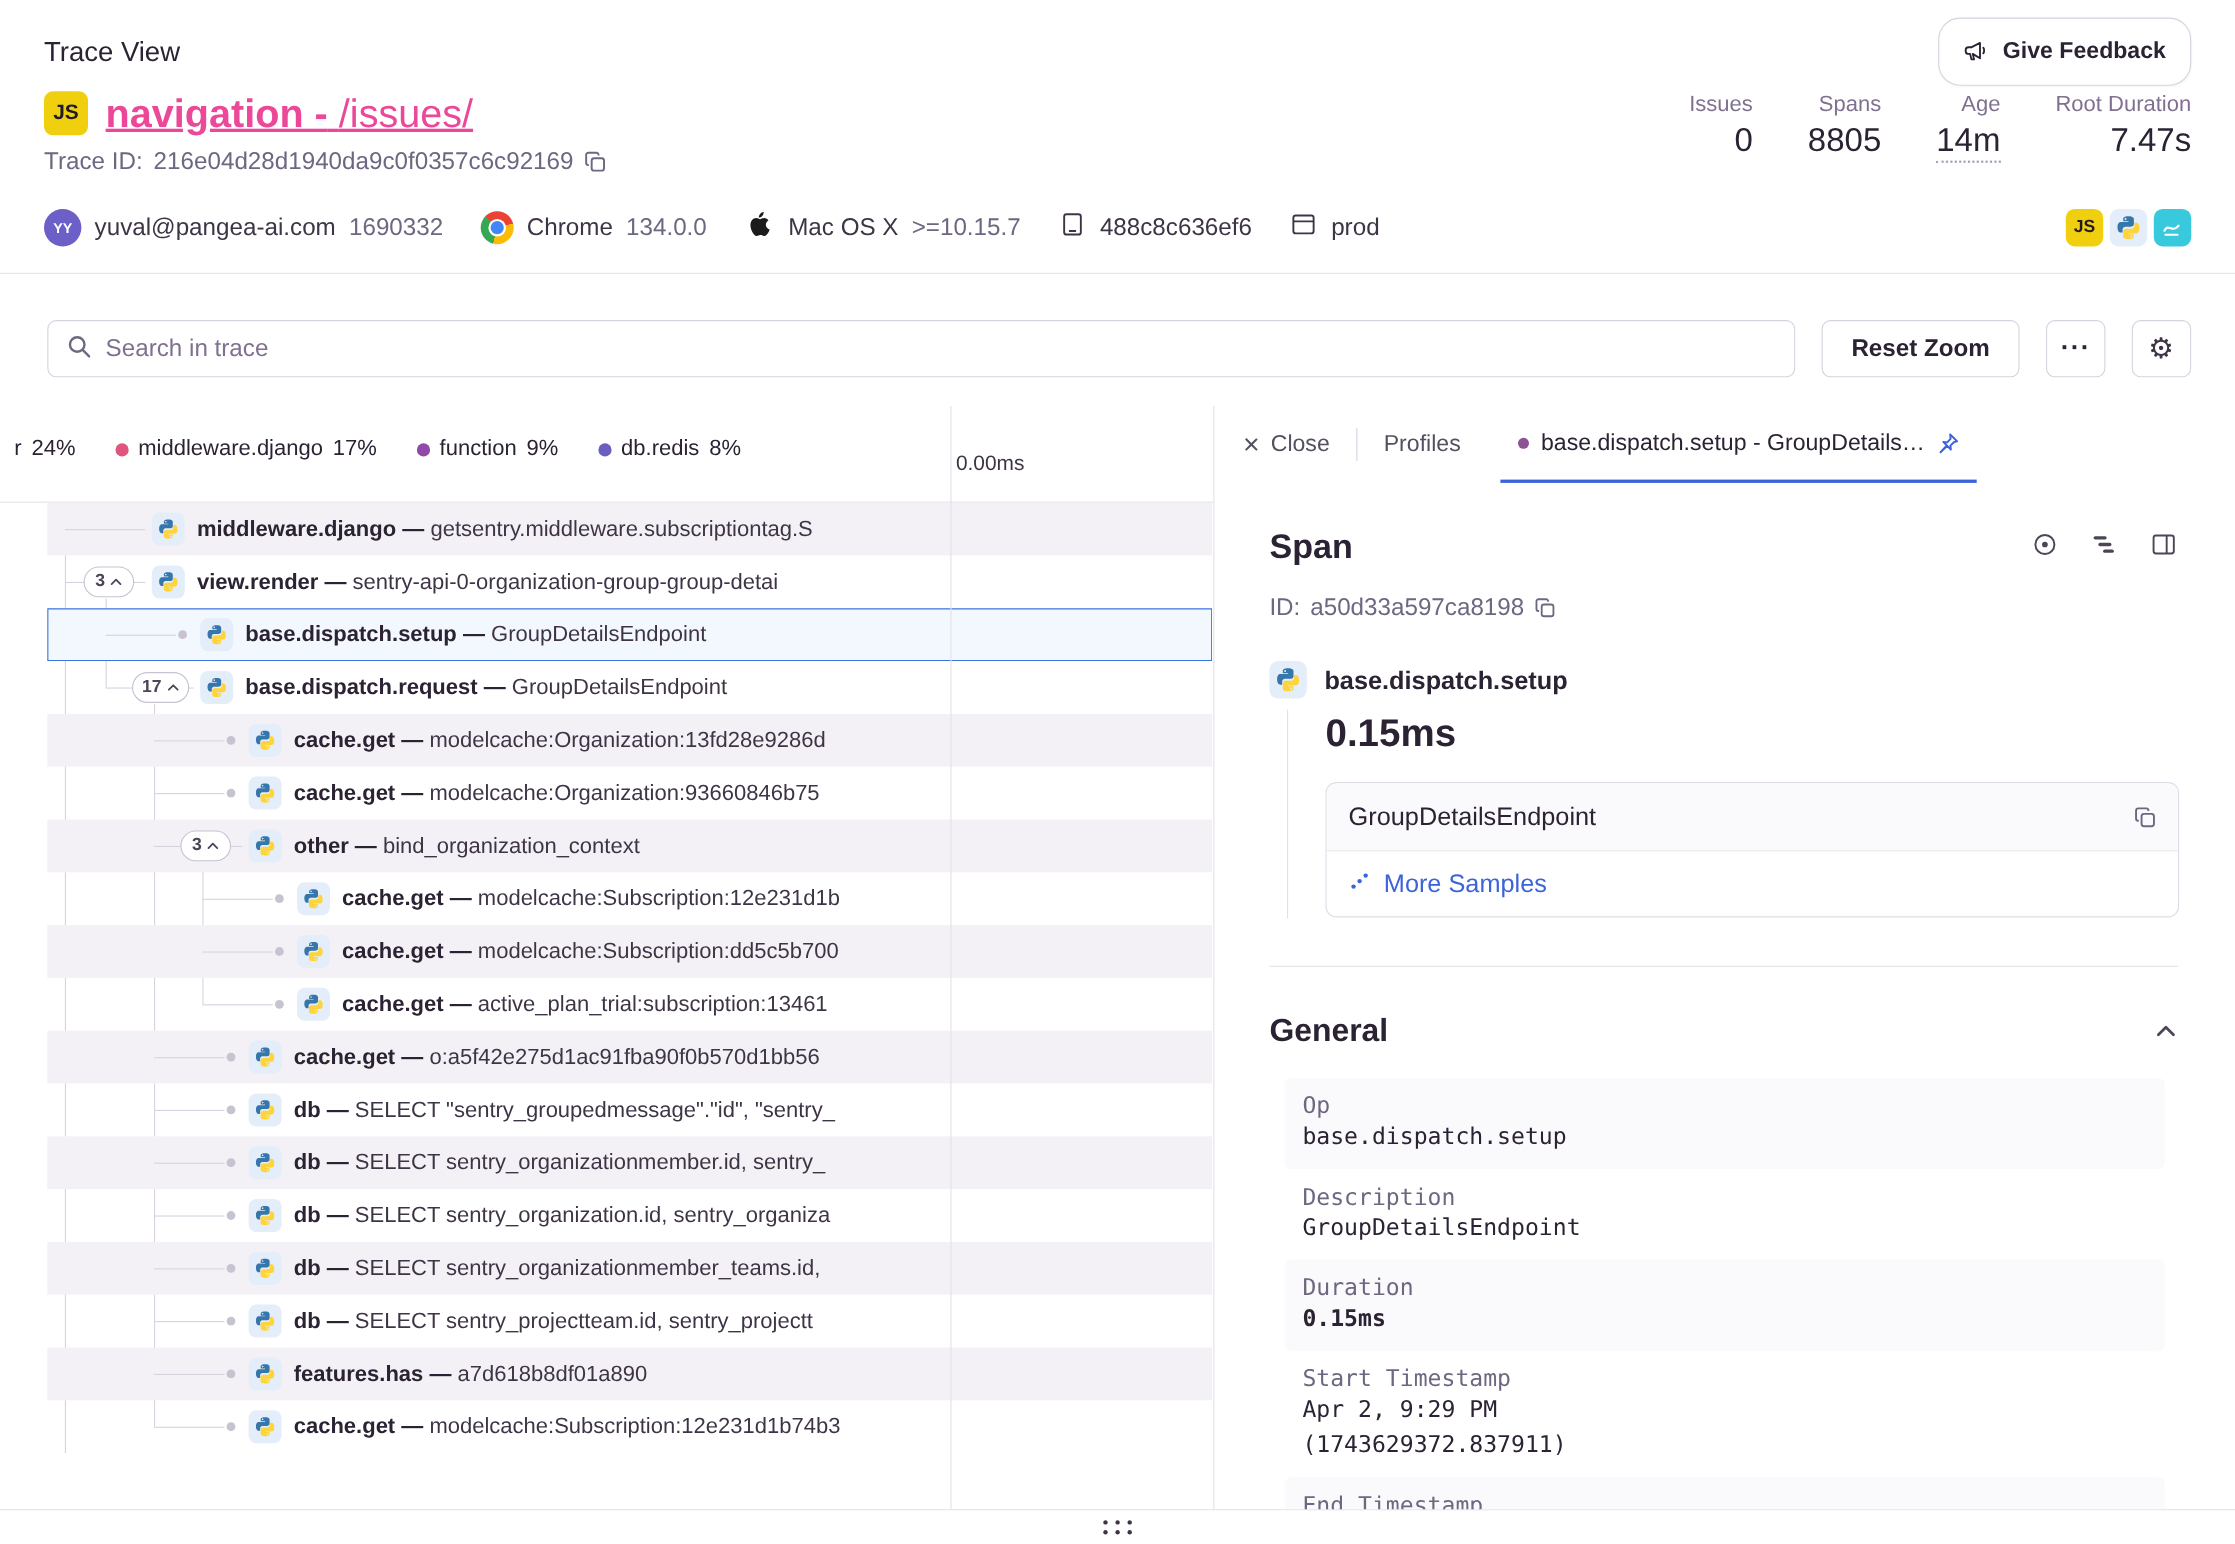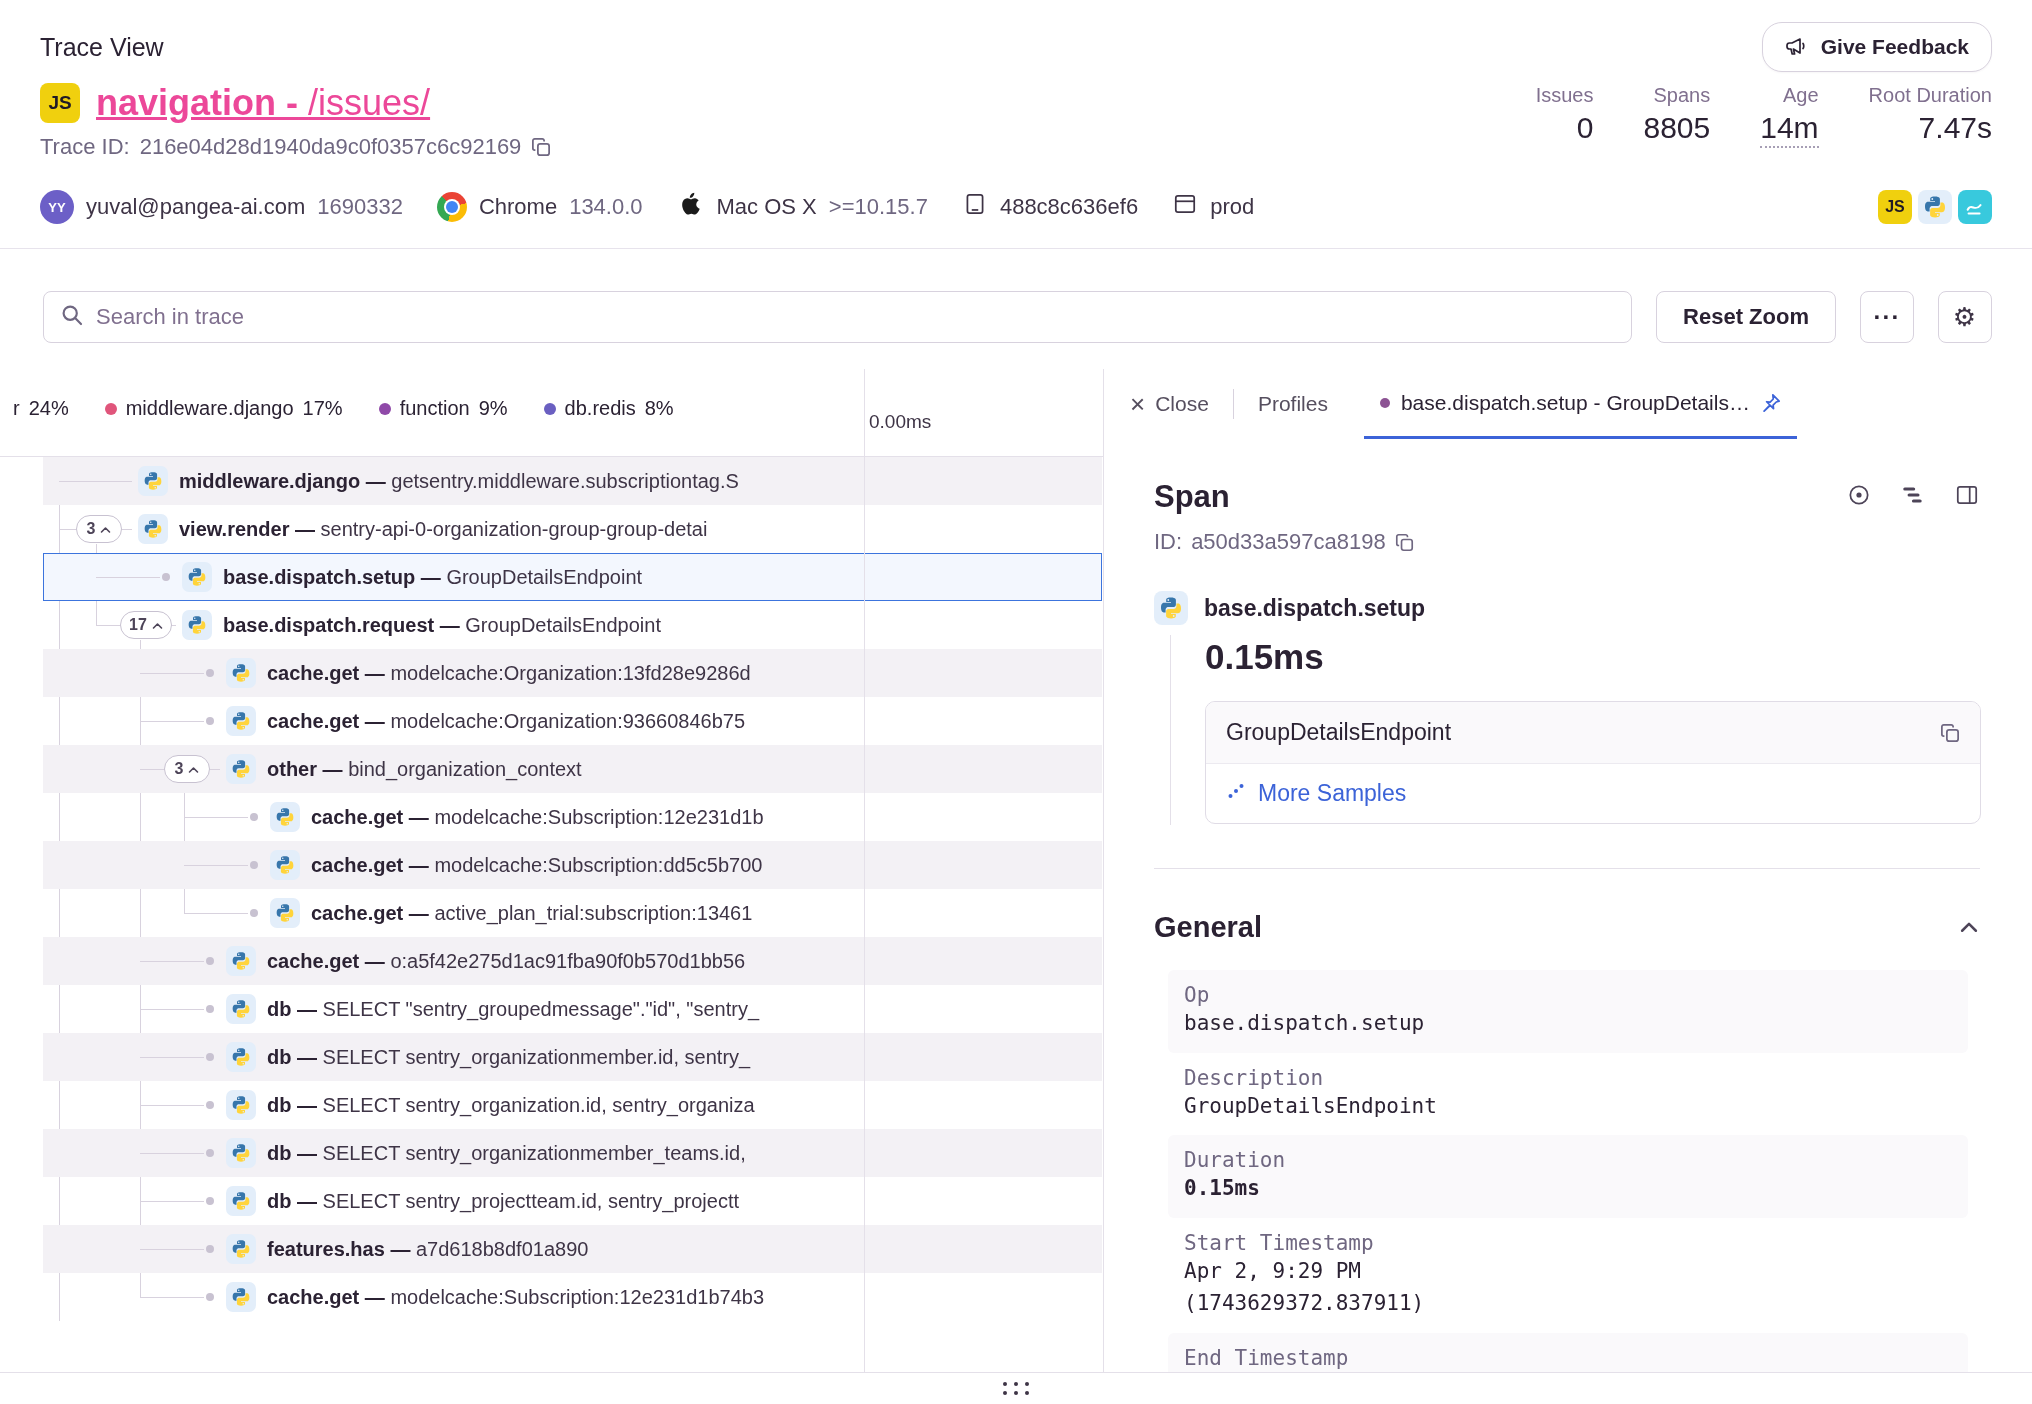--- a/index.html
+++ b/index.html
@@ -4,21 +4,21 @@
 <style>
   * { margin:0; padding:0; box-sizing:border-box; }
   html,body { background:#fff; }
   body { font-family:"Liberation Sans", sans-serif; color:#2b2233; }
   .app { width:2032px; height:1404px; overflow:hidden; display:flex; flex-direction:column; background:#fff; position:relative; }
 
   
   .header { padding:22px 40px 0 40px; }
   .h-row1 { display:flex; justify-content:space-between; align-items:center; height:50px; }
   .page-title { font-size:25px; font-weight:500; color:#2b2233; }
-  .feedback-btn { display:flex; align-items:center; gap:12px; border:1px solid #d8d2de; border-radius:20px; background:#fff; padding:0 22px; height:50px; font-size:21px; font-weight:700; color:#2b2233; cursor:pointer; box-shadow:0 1px 2px rgba(43,34,51,.04); }
+  .feedback-btn { display:flex; align-items:center; gap:12px; border:1px solid #d8d2de; border-radius:20px; background:#fff; padding:0 22px; height:62px; font-size:21px; font-weight:700; color:#2b2233; cursor:pointer; box-shadow:0 1px 2px rgba(43,34,51,.04); }
   .feedback-btn svg { display:block; }
 
   .h-row2 { margin-top:10px; display:flex; justify-content:space-between; align-items:flex-start; }
   .title-line { display:flex; align-items:center; gap:16px; }
   .js-badge { width:40px; height:40px; border-radius:8px; background:var(--c-js-badge,#f0d00e); color:#201a26; font-weight:800; font-size:19px; display:flex; align-items:center; justify-content:center; }
   .trace-title { font-size:36px; font-weight:700; color:#ec4899;text-decoration:underline; }
   .trace-title .path { font-weight:400; }
   .trace-id-line { margin-top:10px; display:flex; align-items:center; gap:10px; font-size:22px; color:#6f6781; }
   .copy-icon { color:#6f6781; display:inline-flex; }
   .stats { display:flex; gap:50px; padding-top:2px; }
@@ -85,21 +85,21 @@
   .tab-sep { width:1px; height:30px; background:#d8d2de; margin:0 24px; }
   .tab-plain { color:#564f5f; font-size:21px; cursor:pointer; }
   .tab-active { height:100%; display:flex; align-items:center; gap:11px; margin-left:36px; padding:0 16px; border-bottom:3px solid var(--c-accent-blue,#3c63d8); font-size:21px; color:#2b2233; cursor:pointer; }
   .tab-dot { width:10px; height:10px; border-radius:50%; background:var(--c-span-dot-purple,#8c5393); }
   .pin { color:var(--c-accent-blue,#3c63d8); display:inline-flex; }
 
   .drawer { flex:1; padding:40px 52px 0 50px; overflow:hidden; position:relative; }
   .span-head { display:flex; justify-content:space-between; align-items:center; }
   .span-head h3 { font-size:31px; font-weight:700; }
   .span-icons { display:flex; gap:28px; color:#4d4458; }
-  .id-line { margin-top:14px; display:flex; align-items:center; gap:9px; font-size:22px; color:#6f6781; }
+  .id-line { margin-top:24px; display:flex; align-items:center; gap:9px; font-size:22px; color:#6f6781; }
 
   .span-detail { margin-top:36px; position:relative; }
   .sd-guide { position:absolute; left:16px; top:44px; width:1px; height:190px; background:#e4e0e9; }
   .sd-head { display:flex; align-items:center; gap:16px; }
   .tile-md { width:34px; height:34px; border-radius:8px; background:#e3eefa; display:flex; align-items:center; justify-content:center; }
   .sd-op { font-size:23px; font-weight:700; color:#2b2233; }
   .sd-duration { margin:12px 0 0 51px; font-size:35px; font-weight:700; color:#2b2233; }
   .sample-box { margin:24px 0 0 51px; width:776px; border:1px solid #e0dce6; border-radius:10px; overflow:hidden; background:#fff; position:relative; z-index:1; }
   .sample-row1 { display:flex; justify-content:space-between; align-items:center; padding:17px 20px; background:#faf9fb; border-bottom:1px solid #eceaf0; font-size:23px; color:#2b2233; }
   .sample-row2 { display:flex; align-items:center; gap:12px; padding:16px 20px; font-size:23px; color:var(--c-accent-blue,#3c63d8); cursor:pointer; }

